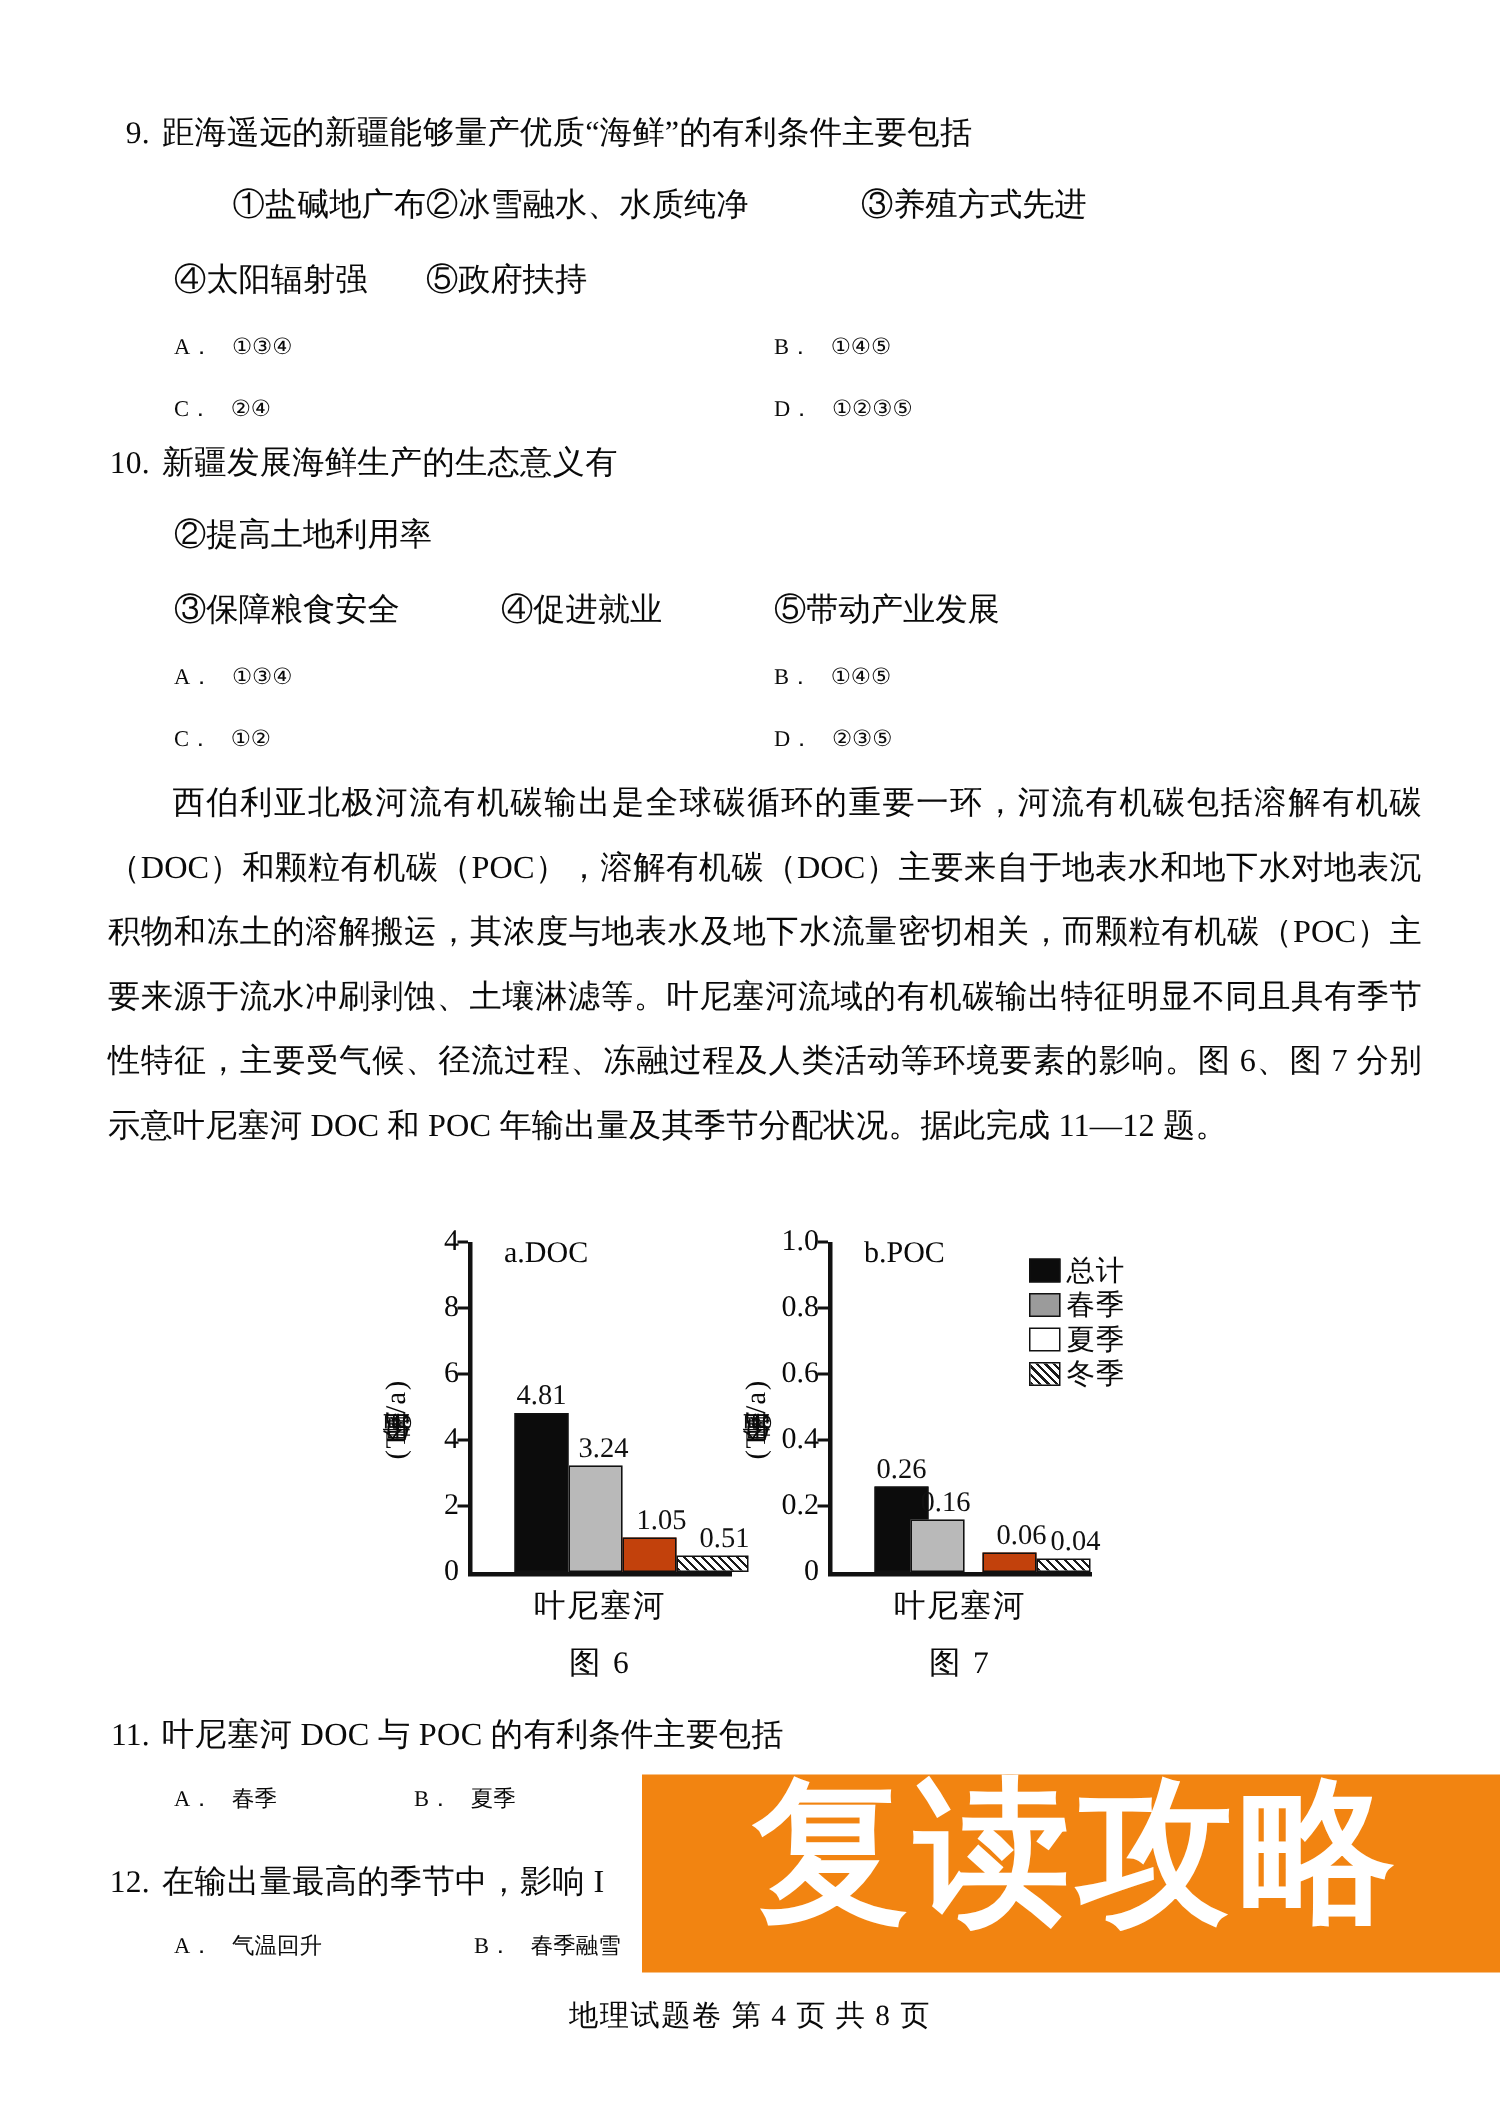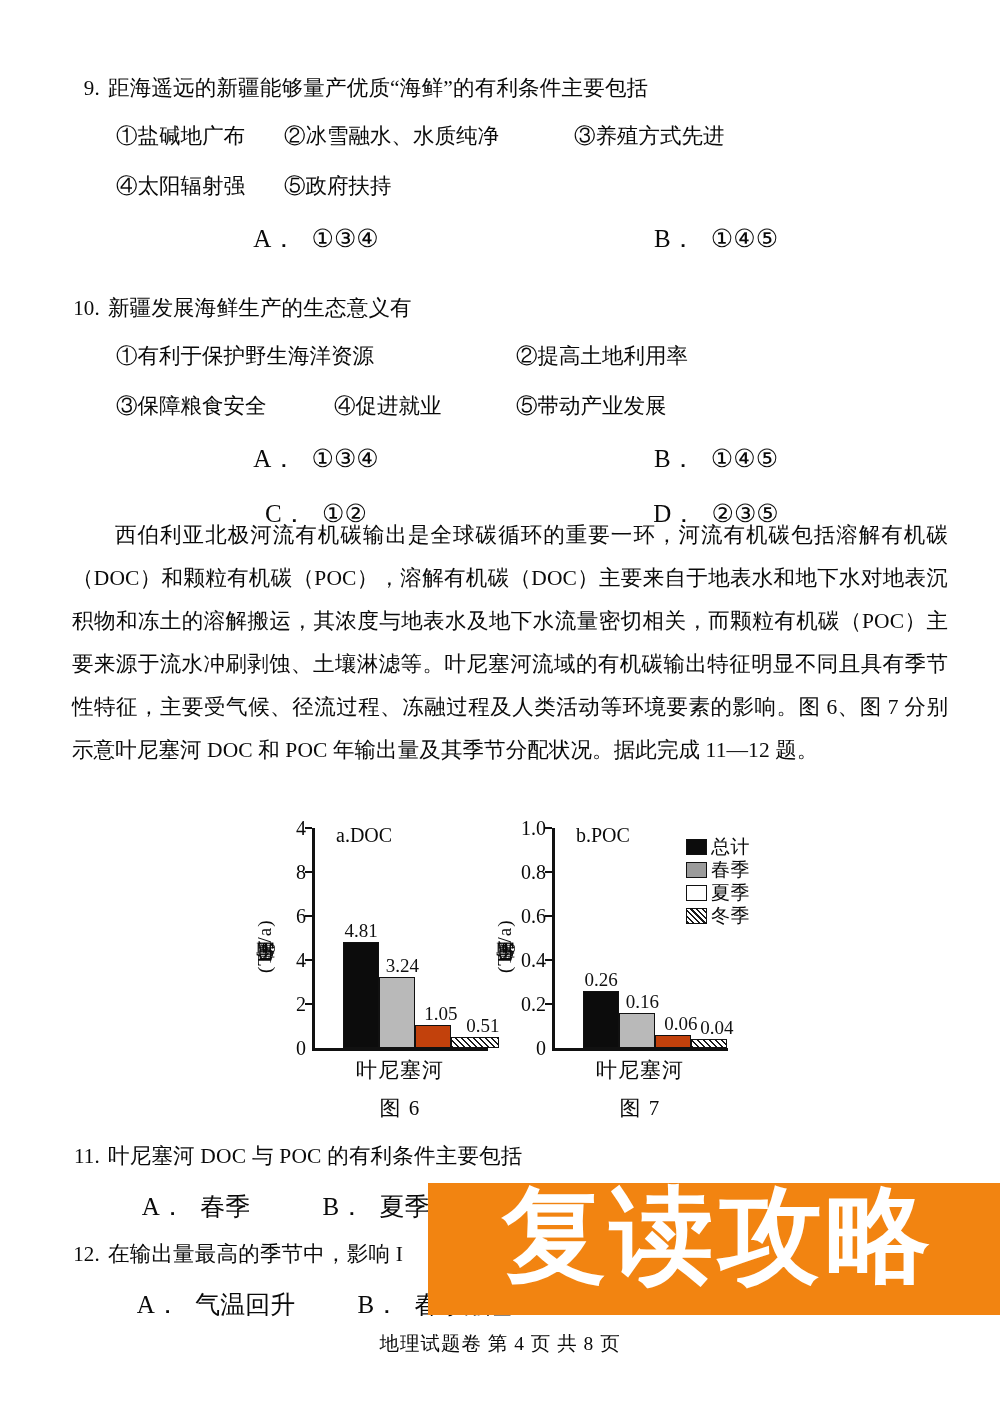--- a/index.html
+++ b/index.html
@@ -46,22 +46,21 @@
     padding-left: 44px;
     font-size: 21.5px;
   }
 
   .opt-item { white-space: nowrap; }
 
   .ab-row {
     display: flex;
     margin-top: 22px;
     padding-left: 44px;
-    font-size: 25px;
-    text-align: center;
+    font-size: 15px;
   }
   .ab-left  { width: 400px; flex: 0 0 400px; }
   .ab-right { width: 400px; flex: 0 0 400px; }
   .ab-label {
     font-family: "Liberation Serif", serif;
     margin-right: 9px;
   }
 
   
   .para {
@@ -287,47 +286,56 @@
 <body>
 
 <div class="page">
 
   <div class="q-block" style="top: 78px;">
     <div class="q-stem">
       <span class="q-num">9.</span>
       <span class="q-text">距海遥远的新疆能够量产优质“海鲜”的有利条件主要包括</span>
     </div>
     <div class="q-row">
-      <span class="opt-item" style="width:168px;">①盐碱地广布</span>
+      <span class="opt-item" style="width:168px;text-align:right;">①盐碱地广布</span>
       <span class="opt-item" style="width:290px;">②冰雪融水、水质纯净</span>
       <span class="opt-item">③养殖方式先进</span>
     </div>
     <div class="q-row">
       <span class="opt-item" style="width:168px;">④太阳辐射强</span>
       <span class="opt-item">⑤政府扶持</span>
     </div>
     <div class="ab-row">
       <div class="ab-left">
         <span class="ab-label">A．</span>
         <span>①③④</span>
       </div>
       <div class="ab-right">
         <span class="ab-label">B．</span>
         <span>①④⑤</span>
       </div>
     </div>
+    <div class="ab-row">
+      <div class="ab-left">
+        <span class="ab-label">C．</span>
+        <span>②④</span>
+      </div>
+      <div class="ab-right">
+        <span class="ab-label">D．</span>
+        <span>①②③⑤</span>
+      </div>
+    </div>
   </div>
 
   <div class="q-block" style="top: 298px;">
     <div class="q-stem">
       <span class="q-num">10.</span>
       <span class="q-text">新疆发展海鲜生产的生态意义有</span>
     </div>
     <div class="q-row">
-      <span class="opt-item" style="width:400px;">①有利于保护野生海洋资源</span>
       <span class="opt-item">②提高土地利用率</span>
     </div>
     <div class="q-row">
       <span class="opt-item" style="width:218px;">③保障粮食安全</span>
       <span class="opt-item" style="width:182px;">④促进就业</span>
       <span class="opt-item">⑤带动产业发展</span>
     </div>
     <div class="ab-row">
       <div class="ab-left">
         <span class="ab-label">A．</span>
@@ -419,21 +427,21 @@
 
         <div class="axis-y"></div>
         <div class="axis-x"></div>
 
         <div class="plot-title">b.POC</div>
 
         <div class="bars">
           <div class="bar total" style="left:28px;  width:36px; height:57.2px;padding-left:12px;">
             <span class="bar-val">0.26</span>
           </div>
-          <div class="bar spring" style="left:64px;  width:36px; height:35.2px;text-align:center;">
+          <div class="bar spring" style="left:52px;  width:36px; height:35.2px;text-align:center;">
             <span class="bar-val shift-r">0.16</span>
           </div>
           <div class="bar summer" style="left:100px; width:36px; height:13.2px;padding-left:17px;">
             <span class="bar-val shift-rr">0.06</span>
           </div>
           <div class="bar winter" style="left:136px; width:36px; height:8.8px;">
             <span class="bar-val shift-rr">0.04</span>
           </div>
         </div>
 

